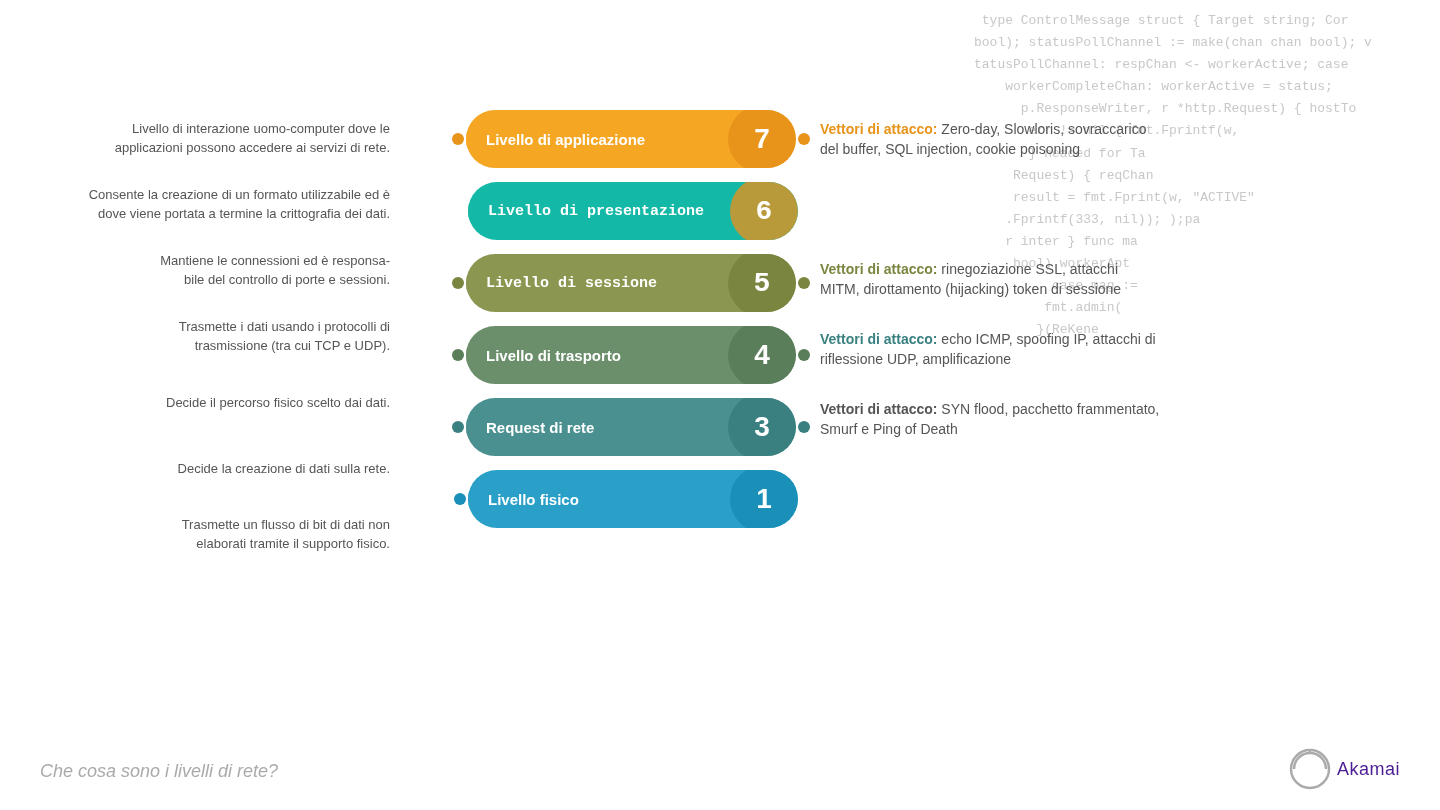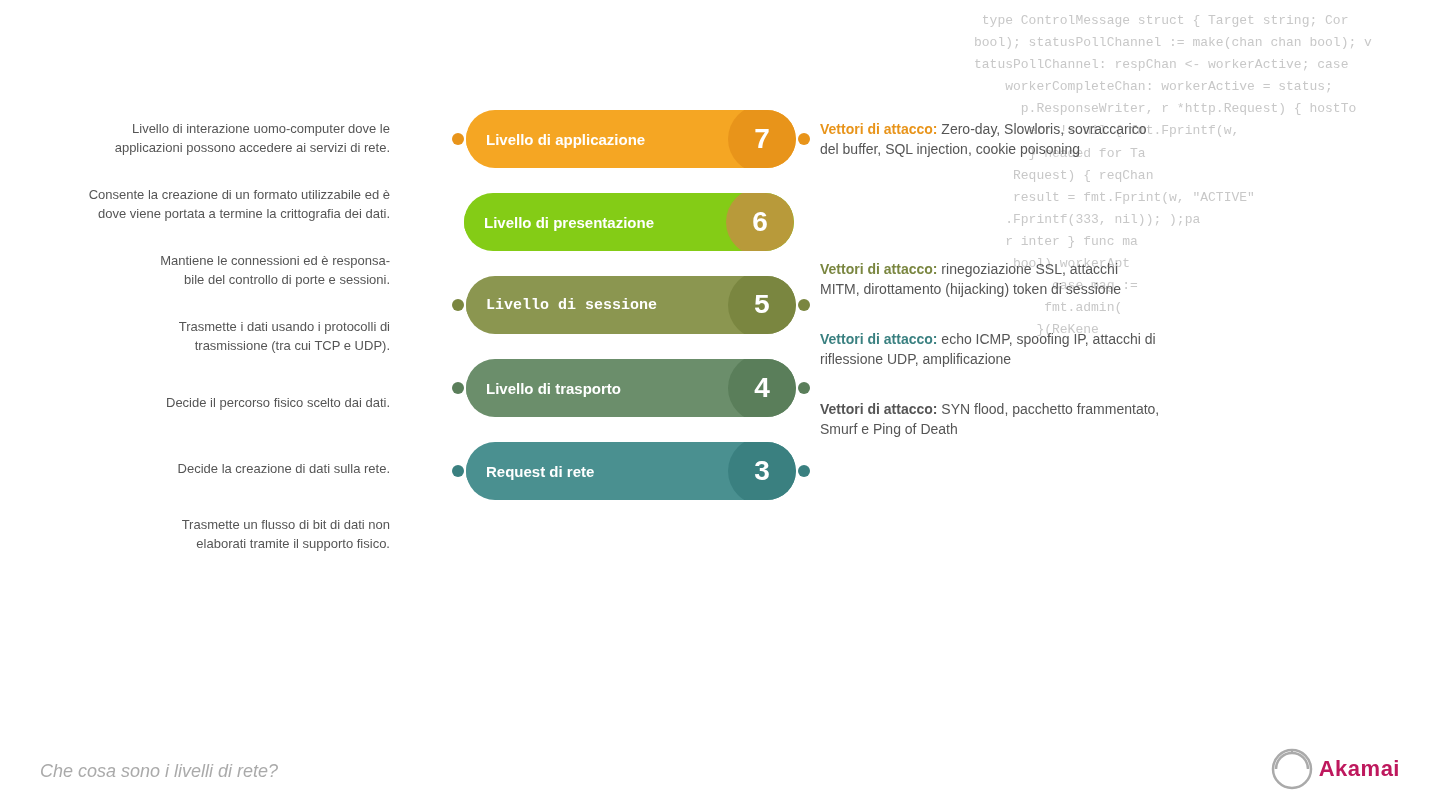--- a/index.html
+++ b/index.html
@@ -38,21 +38,22 @@
       z-index: 1;
     }
 
     
     .layers-section {
       position: absolute;
       top: 110px;
       left: 450px;
       display: flex;
       flex-direction: column;
-      gap: 25px;
+      gap: 14px;
+      align-items: flex-end;
     }
 
     .layer-row {
       display: flex;
       align-items: center;
       gap: 0;
     }
 
     .layer-pill {
       display: flex;
@@ -174,23 +175,23 @@
       align-items: center;
       gap: 6px;
     }
 
     .akamai-logo-icon {
       width: 42px;
       height: 42px;
     }
 
     .akamai-logo-text {
-      font-size: 22px;
-      font-weight: bold;
-      color: #be185d;
+      font-size: 18px;
+      font-weight: normal;
+      color: #4c1d95;
       letter-spacing: 0.5px;
     }
   </style>
 </head>
 <body>
 
 <div class="bg-code">      type ControlMessage struct { Target string; Cor
      bool); statusPollChannel := make(chan chan bool); v
      tatusPollChannel: respChan &lt;- workerActive; case
          workerCompleteChan: workerActive = status;
@@ -239,21 +240,21 @@
       <div class="connector l7-dot"></div>
       <div class="layer-pill" style="background-color:#F5A623;">
         <span class="layer-label">Livello di applicazione</span>
         <div class="layer-number" style="background-color:#E8941A;">7</div>
       </div>
       <div class="connector l7-dot"></div>
     </div>
 
     <div class="layer-row">
       <div style="width:14px;"></div>
-      <div class="layer-pill" style="background-color:#84cc16;">
+      <div class="layer-pill" style="background-color:#14b8a6;font-family:Liberation Mono, monospace;">
         <span class="layer-label">Livello di presentazione</span>
         <div class="layer-number" style="background-color:#B89A3A;">6</div>
       </div>
       <div style="width:14px;"></div>
     </div>
 
     <div class="layer-row">
       <div class="connector l5-dot"></div>
       <div class="layer-pill" style="background-color:#8B9650;font-family:Liberation Mono, monospace;">
         <span class="layer-label">Livello di sessione</span>
@@ -274,20 +275,28 @@
     <div class="layer-row">
       <div class="connector l3-dot" style="background-color:#3A8080;"></div>
       <div class="layer-pill" style="background-color:#4A9090;">
         <span class="layer-label">Request di rete</span>
         <div class="layer-number" style="background-color:#3A8080;">3</div>
       </div>
       <div class="connector" style="background-color:#3A8080;"></div>
     </div>
 
 
+    <div class="layer-row">
+      <div class="connector" style="background-color:#1A90B8;"></div>
+      <div class="layer-pill" style="background-color:#2AA0C8;">
+        <span class="layer-label">Livello fisico</span>
+        <div class="layer-number" style="background-color:#1A90B8;">1</div>
+      </div>
+      <div style="width:14px;"></div>
+    </div>
 
   </div>
 
   <div class="attacks-section">
 
     <div class="attack-item">
       <p><span class="label" style="color:#E8941A;">Vettori di attacco:</span> Zero-day, Slowloris, sovraccarico<br>del buffer, SQL injection, cookie poisoning</p>
     </div>
 
     <div class="attack-item">

